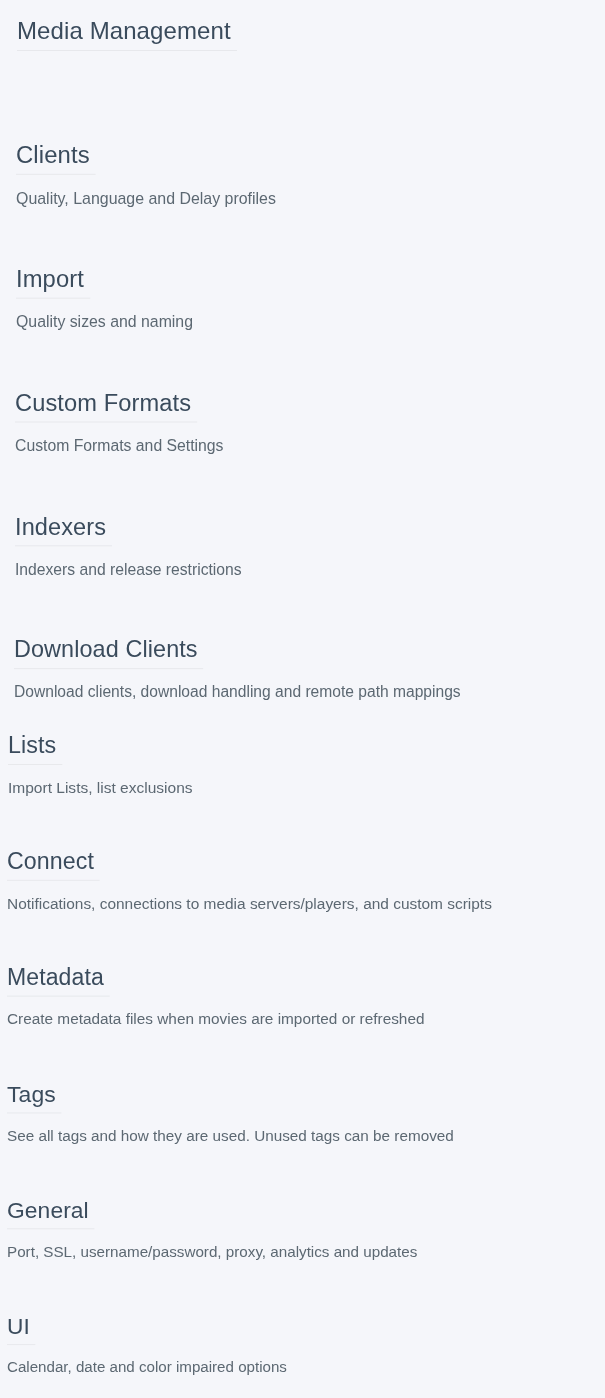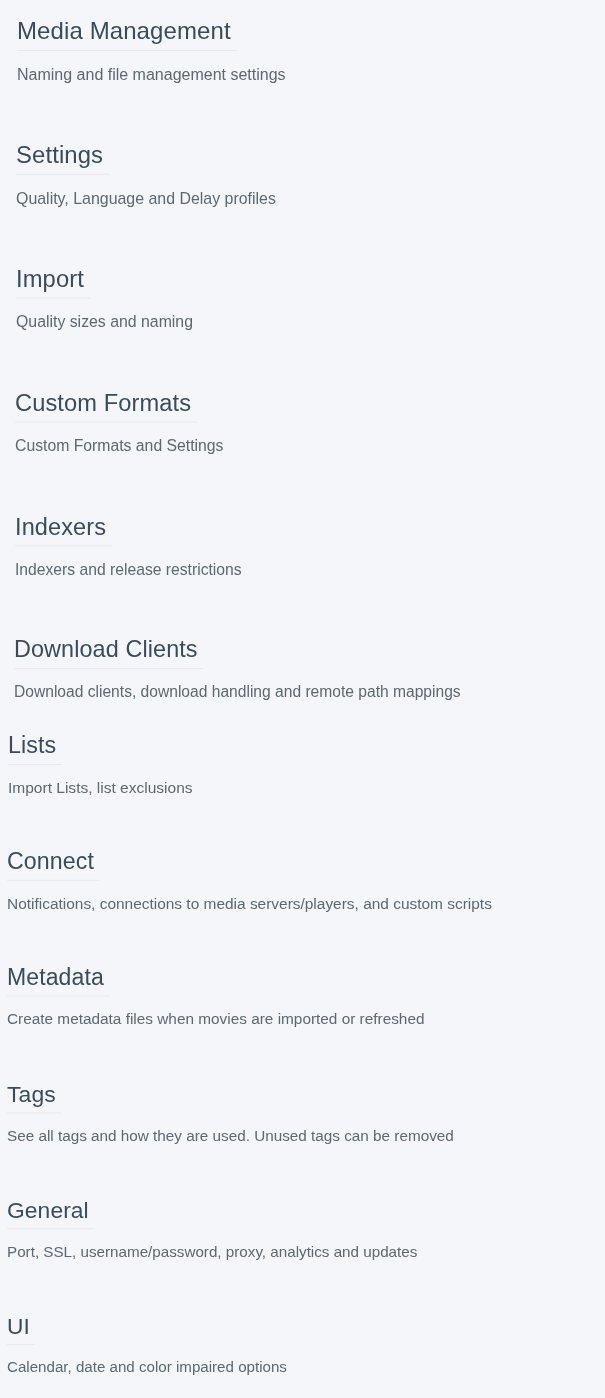--- a/index.html
+++ b/index.html
@@ -51,22 +51,22 @@
     line-height: 21px;
     color: #5c6872;
     margin: 0;
     padding-top: 13px;
   }
 </style>
 </head>
 <body>
 
 <div id="settings-list">
-    <div class="settings-section" style="top: 16px; left: 17px; transform: scale(1); transform-origin: 0px 0px;"><h2 class="section-heading">Media Management</h2><p class="section-description">Naming and file management settings</p></div>
-    <div class="settings-section" style="top: 140px; left: 16px; transform: scale(0.995); transform-origin: 0px 0px;"><h2 class="section-heading">Settings</h2><p class="section-description">Quality, Language and Delay profiles</p></div>
+    <div class="settings-section" style="top: 16px; left: 17px; transform: scale(1); transform-origin: 0px 0px;"><h2 class="section-heading">Media Management</h2></div>
+    <div class="settings-section" style="top: 140px; left: 16px; transform: scale(0.995); transform-origin: 0px 0px;"><h2 class="section-heading">Clients</h2><p class="section-description">Quality, Language and Delay profiles</p></div>
     <div class="settings-section" style="top: 264px; left: 16px; transform: scale(0.99); transform-origin: 0px 0px;"><h2 class="section-heading">Import</h2><p class="section-description">Quality sizes and naming</p></div>
     <div class="settings-section" style="top: 388px; left: 15px; transform: scale(0.985); transform-origin: 0px 0px;"><h2 class="section-heading">Custom Formats</h2><p class="section-description">Custom Formats and Settings</p></div>
     <div class="settings-section" style="top: 512px; left: 15px; transform: scale(0.98); transform-origin: 0px 0px;"><h2 class="section-heading">Indexers</h2><p class="section-description">Indexers and release restrictions</p></div>
     <div class="settings-section" style="top: 635px; left: 14px; transform: scale(0.975); transform-origin: 0px 0px;"><h2 class="section-heading">Download Clients</h2><p class="section-description">Download clients, download handling and remote path mappings</p></div>
     <div class="settings-section" style="top: 731px; left: 8px; transform: scale(0.97); transform-origin: 0px 0px;"><h2 class="section-heading">Lists</h2><p class="section-description">Import Lists, list exclusions</p></div>
     <div class="settings-section" style="top: 847px; left: 7px; transform: scale(0.965); transform-origin: 0px 0px;"><h2 class="section-heading">Connect</h2><p class="section-description">Notifications, connections to media servers/players, and custom scripts</p></div>
     <div class="settings-section" style="top: 963px; left: 7px; transform: scale(0.96); transform-origin: 0px 0px;"><h2 class="section-heading">Metadata</h2><p class="section-description">Create metadata files when movies are imported or refreshed</p></div>
     <div class="settings-section" style="top: 1080px; left: 7px; transform: scale(0.955); transform-origin: 0px 0px;"><h2 class="section-heading">Tags</h2><p class="section-description">See all tags and how they are used. Unused tags can be removed</p></div>
     <div class="settings-section" style="top: 1196px; left: 7px; transform: scale(0.95); transform-origin: 0px 0px;"><h2 class="section-heading">General</h2><p class="section-description">Port, SSL, username/password, proxy, analytics and updates</p></div>
     <div class="settings-section" style="top: 1312px; left: 7px; transform: scale(0.945); transform-origin: 0px 0px;"><h2 class="section-heading">UI</h2><p class="section-description">Calendar, date and color impaired options</p></div>

